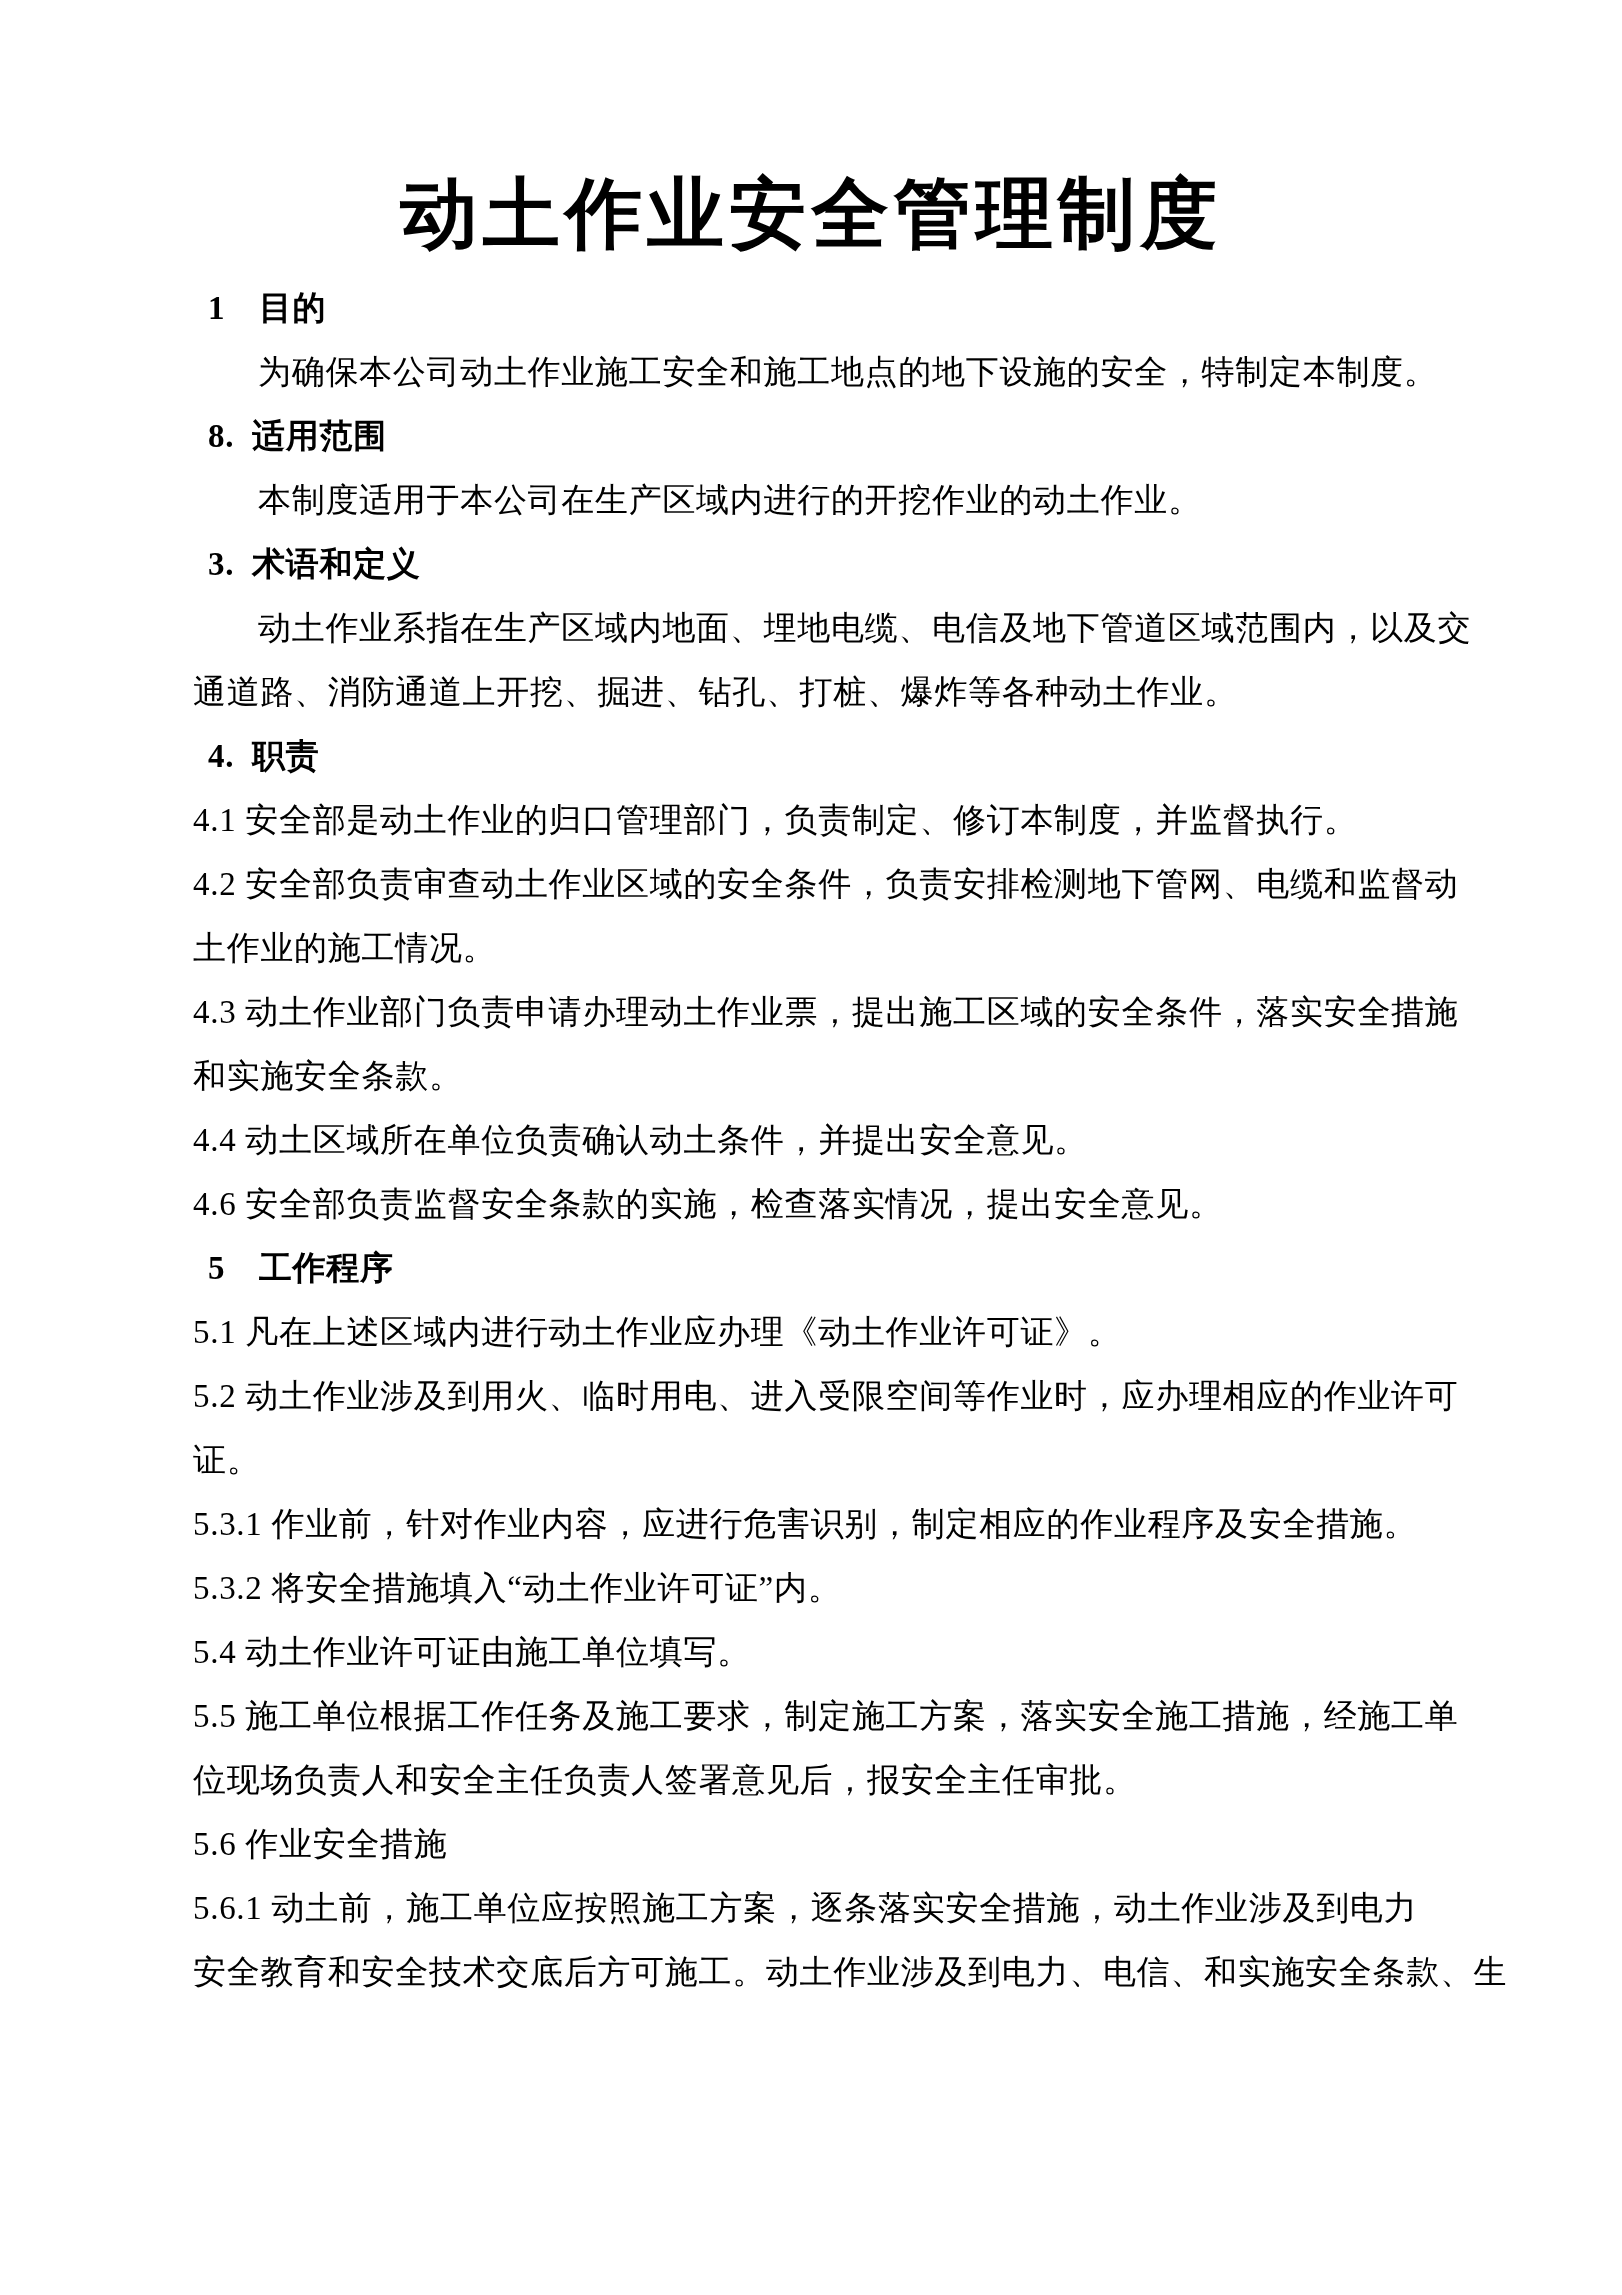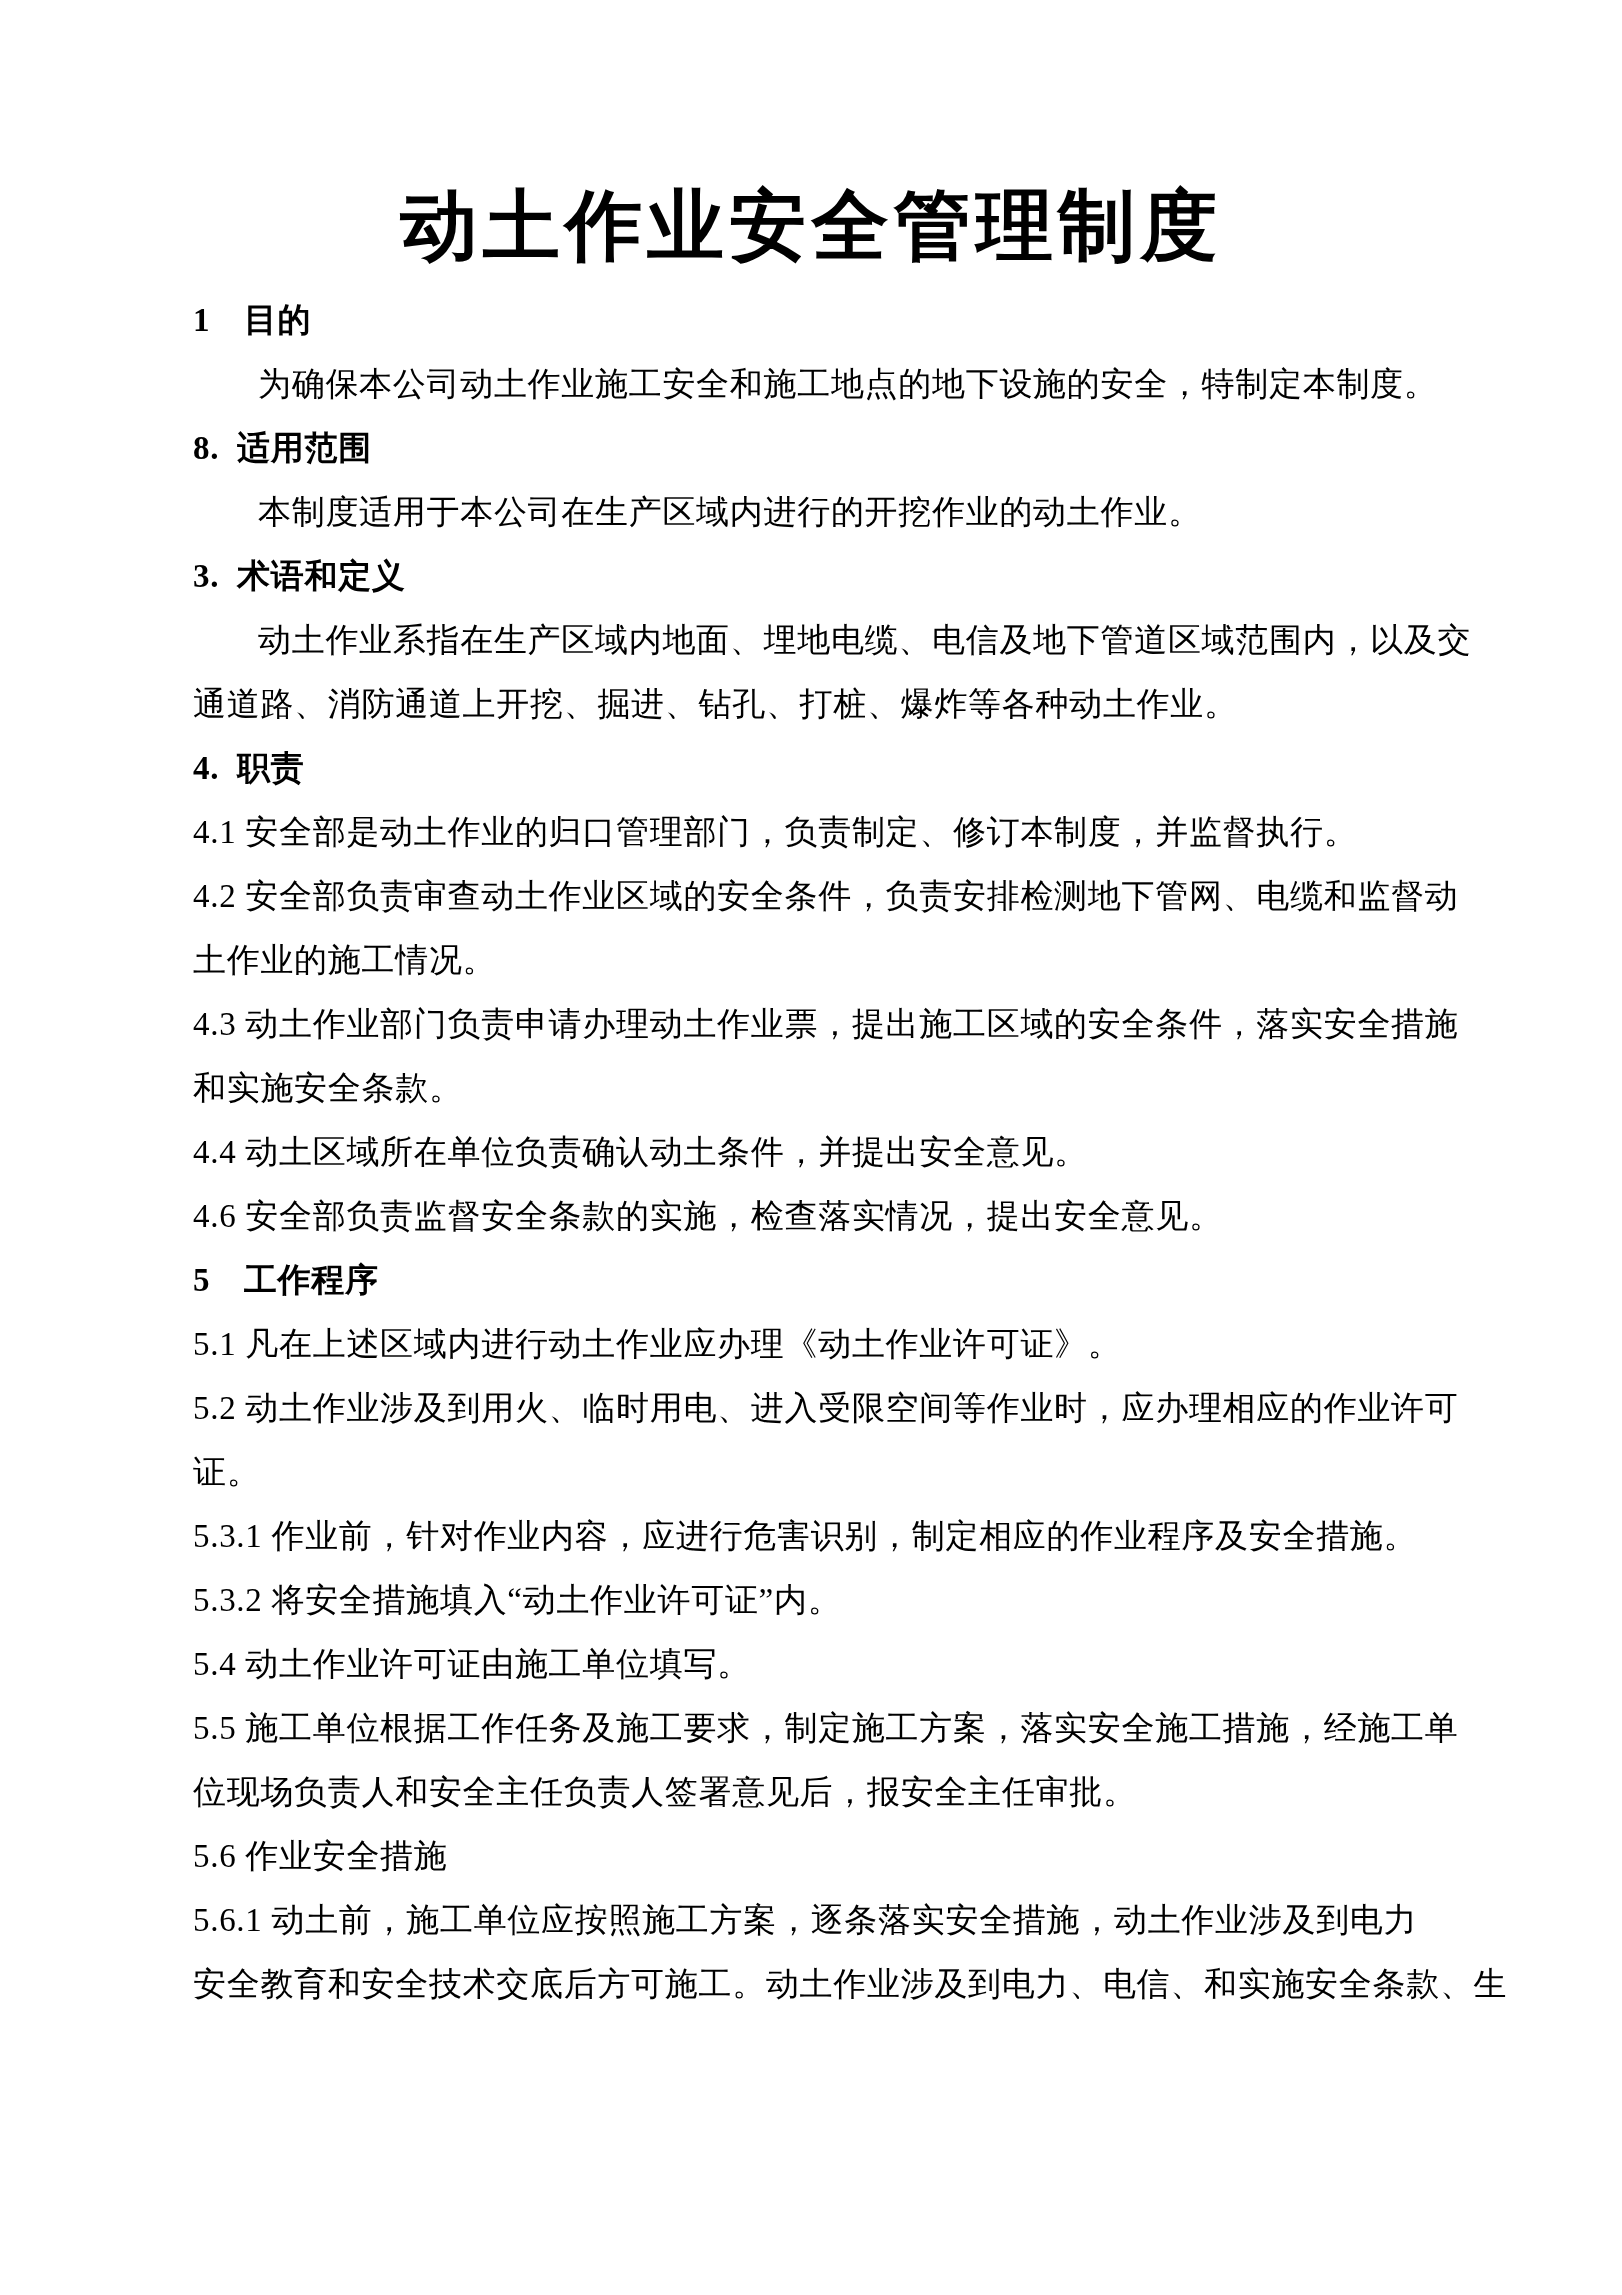--- a/index.html
+++ b/index.html
@@ -9,21 +9,21 @@
   }
   .page {
     position: relative;
     width: 1623px;
     height: 2295px;
     background: #ffffff;
     color: #000000;
     overflow: hidden;
     font-family: "Liberation Serif", "DejaVu Serif", serif;
     box-sizing: border-box;
-    padding: 12px 193px;
+    padding: 0 193px;
   }
   .doc-title {
     margin-top: 160px;
     text-align: center;
     font-size: 77px;
     line-height: 108px;
     font-weight: bold;
     letter-spacing: 5.2px;
     white-space: pre;
   }
@@ -31,20 +31,21 @@
     margin-top: 7.9px;
   }
   .line {
     font-size: 33px;
     line-height: 64px;
     white-space: pre;
     letter-spacing: 0.7px;
   }
   .line.heading {
     font-weight: bold;
+    margin-left: 15px;
   }
   .line.indent {
     text-indent: 65px;
   }
 </style>
 </head>
 <body>
 
 <div class="page">
   <div class="doc-title">动土作业安全管理制度</div>

